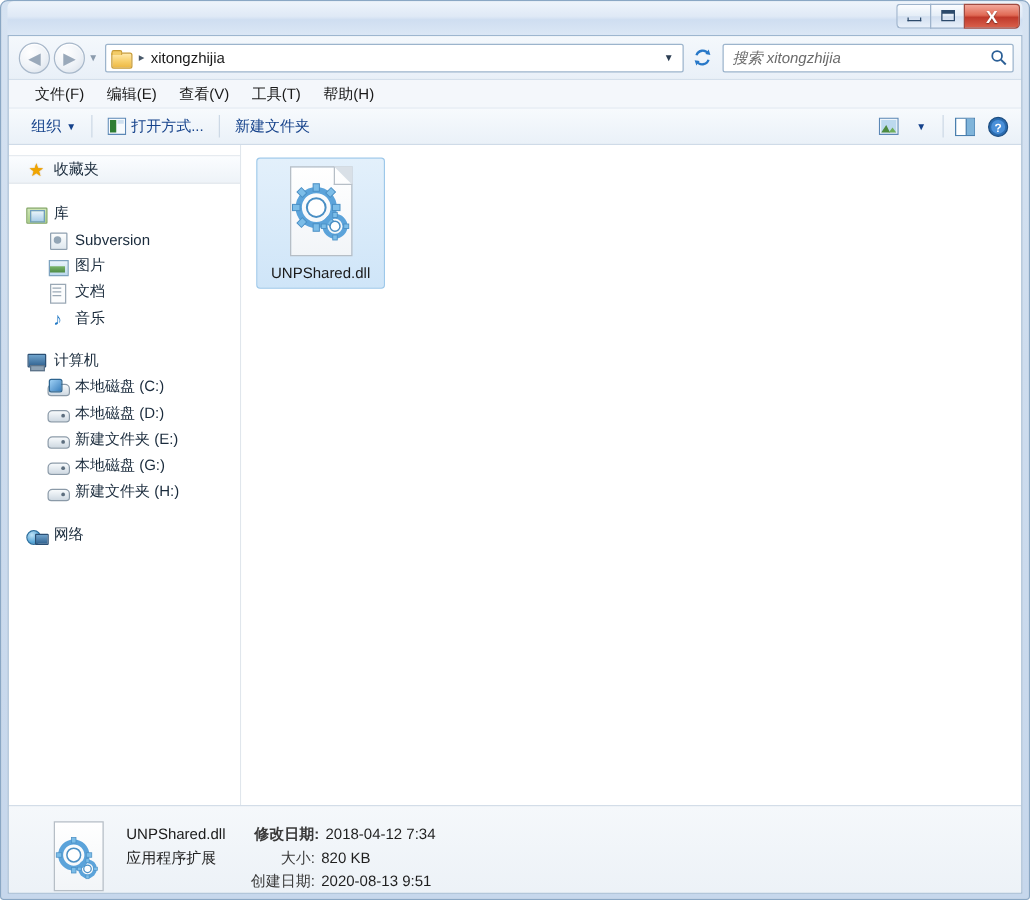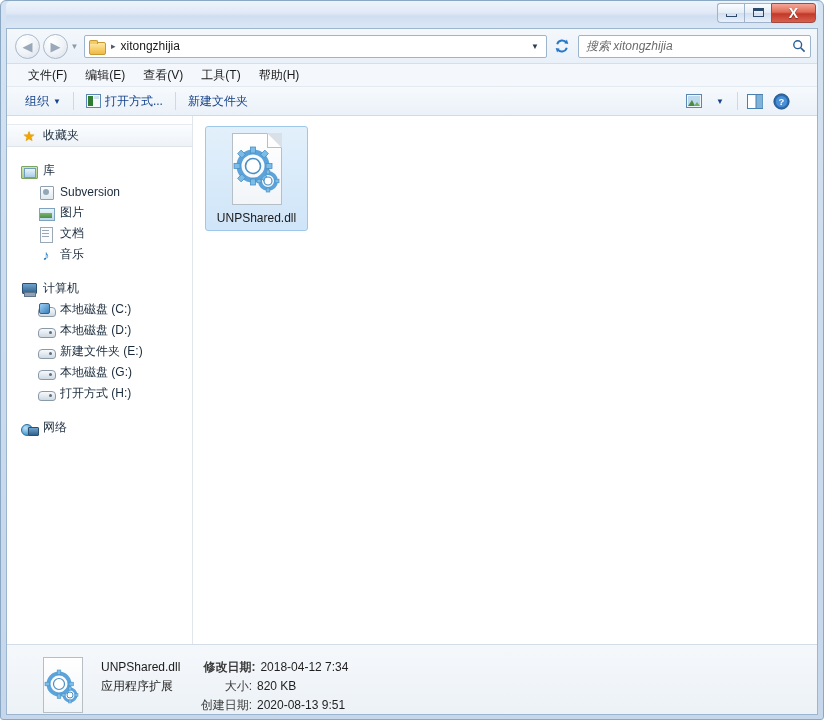--- a/index.html
+++ b/index.html
@@ -142,21 +142,21 @@
     border-bottom: 1px solid #e2e9f1;
     font-size: 12px;
     color:#1a1a1a;
   }
   .menuitem { padding: 2px 9px; cursor: default; }
 
   
   #toolbar {
     height: 29px;
     display:flex; align-items:center;
-    padding: 0 23px 0 10px;
+    padding: 0 6px 0 10px;
     background: linear-gradient(180deg,#f7fafd 0%, #eaf1f8 100%);
     border-bottom: 1px solid #cfdbe8;
     font-size: 12px;
   }
   .tbtn {
     display:flex; align-items:center; gap:4px;
     padding: 3px 8px; color:#15428b; cursor: default; border-radius:2px;
     white-space: nowrap;
   }
   .tb-caret { font-size: 8px; color:#15428b; }
@@ -508,21 +508,21 @@
         <div class="nav-row child">
           <span class="ic ic-drive"></span>
           <span class="nav-label">新建文件夹 (E:)</span>
         </div>
         <div class="nav-row child">
           <span class="ic ic-drive"></span>
           <span class="nav-label">本地磁盘 (G:)</span>
         </div>
         <div class="nav-row child">
           <span class="ic ic-drive"></span>
-          <span class="nav-label">打开方式 (H:)</span>
+          <span class="nav-label">新建文件夹 (H:)</span>
         </div>
 
         <div class="nav-gap"></div>
 
         <div class="nav-row header">
           <span class="ic ic-net"></span>
           <span class="nav-label">网络</span>
         </div>
       </div>
 

